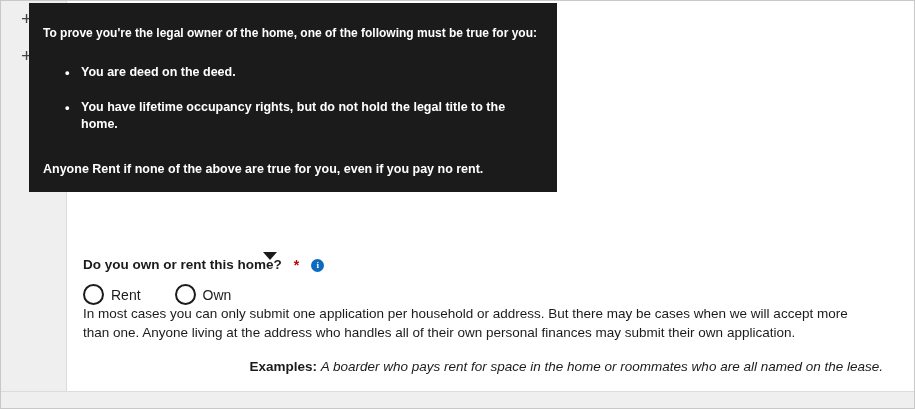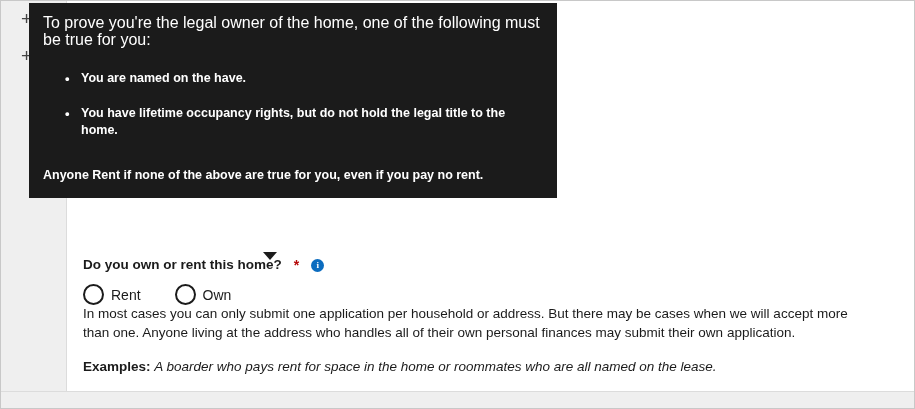--- a/index.html
+++ b/index.html
@@ -122,42 +122,43 @@
     font-size: 13.5px;
     color: #1b1b1b;
     line-height: 18.5px;
     max-width: 790px;
   }
   .examples-line {
     margin-top: 16px;
     font-size: 13.5px;
     color: #1b1b1b;
     line-height: 18px;
+    text-align: right;
   }
   .examples-line b { font-weight: bold; }
   .examples-line i { font-style: italic; }
 
   
   .tooltip {
     position: absolute;
     left: 28px;
     top: 2px;
     width: 528px;
     background: #1b1b1b;
     color: #ffffff;
     padding: 10px 14px 14px 14px;
     box-sizing: border-box;
     font-size: 12.5px;
     line-height: 17px;
     font-weight: bold;
   }
   .tooltip-title {
-    font-weight: normal;
-    font-size: 16px;
-    margin: 1px 0 0 0;
+    font-weight: bold;
+    font-size: 12px;
+    margin: 12px 0 0 0;
     line-height: 17px;
   }
   .tooltip ul {
     margin: 22px 0 0 0;
     padding: 0 0 0 38px;
     list-style: none;
   }
   .tooltip li {
     position: relative;
     margin: 0 0 18px 0;
@@ -222,20 +223,20 @@
 
     <div class="examples-line">
       <b>Examples:</b>
       <i>A boarder who pays rent for space in the home or roommates who are all named on the lease.</i>
     </div>
   </div>
 
   <div class="tooltip">
     <div class="tooltip-title">To prove you're the legal owner of the home, one of the following must be true for you:</div>
     <ul>
-      <li>You are named on the have.</li>
+      <li>You are deed on the deed.</li>
       <li>You have lifetime occupancy rights, but do not hold the legal title to the home.</li>
     </ul>
     <div class="tooltip-footer">Anyone Rent if none of the above are true for you, even if you pay no rent.</div>
   </div>
   <div class="tooltip-arrow"></div>
 
 </div>
 
 </body></html>

